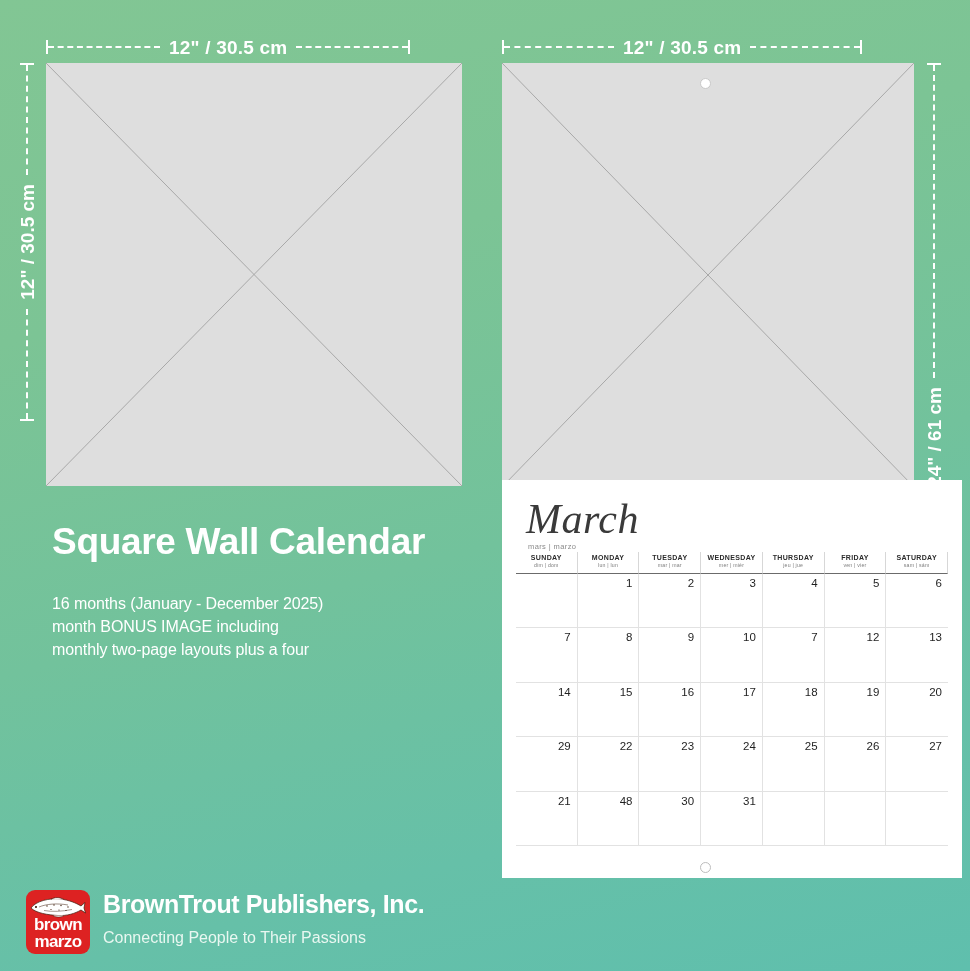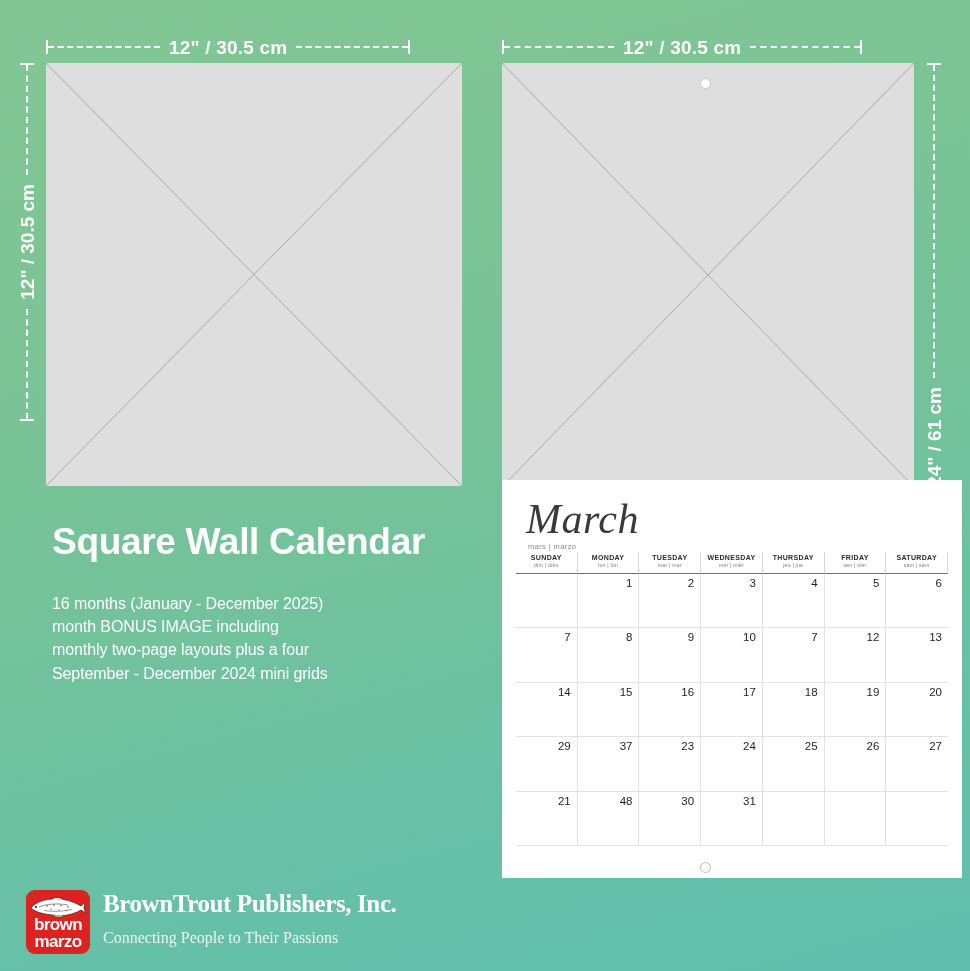--- a/index.html
+++ b/index.html
@@ -227,21 +227,20 @@
     color: #ffffff;
     font-size: 17px;
     font-weight: 700;
     text-align: center;
     line-height: 0.98;
     letter-spacing: -0.6px;
   }
   .footer-text {
     margin-left: 13px;
     padding-top: 1px;
-    font-family: Liberation Serif, serif;
   }
   .brand-name {
     color: #ffffff;
     font-size: 25px;
     font-weight: 700;
     letter-spacing: -0.4px;
     line-height: 1.05;
   }
   .brand-tag {
     color: #e9f7f1;
@@ -409,21 +408,21 @@
           <span class="daynum">19</span>
         </div>
       <div class="cal-cell">
           <span class="daynum">20</span>
         </div>
 
       <div class="cal-cell">
           <span class="daynum">29</span>
         </div>
       <div class="cal-cell">
-          <span class="daynum">37</span>
+          <span class="daynum">22</span>
         </div>
       <div class="cal-cell">
           <span class="daynum">23</span>
         </div>
       <div class="cal-cell">
           <span class="daynum">24</span>
         </div>
       <div class="cal-cell">
           <span class="daynum">25</span>
         </div>
@@ -459,21 +458,20 @@
 
     <div class="hole hole-outline" style="left:198px; top:382px; width:11px; height:11px;"></div>
   </div>
 
   <div class="headline" style="left:52px; top:523px;">Square Wall Calendar</div>
 
   <div class="subcopy" style="left:52px; top:592px; width:450px;">
     <div>16 months (January - December 2025)</div>
     <div>month BONUS IMAGE including</div>
     <div>monthly two-page layouts plus a four</div>
-    <div>September - December 2024 mini grids</div>
   </div>
 
   <div class="footer">
     <div class="logo">
       <svg class="logo-fish" viewBox="0 0 116 48">
         <path d="M4 26 C14 12, 40 6, 62 8 C80 10, 94 16, 104 22 L112 15 L110 26 L113 36 L104 30 C92 37, 76 42, 58 41 C38 40, 14 36, 4 26 Z" fill="#ffffff" stroke="#3a1a08" stroke-width="1.4"></path>
         <path d="M20 24 C34 18, 56 16, 78 20" stroke="#3a1a08" stroke-width="1" fill="none"></path>
         <path d="M30 31 C46 34, 66 33, 86 29" stroke="#3a1a08" stroke-width="0.9" fill="none"></path>
         <path d="M44 9 C50 4, 62 4, 70 9" fill="#ffffff" stroke="#3a1a08" stroke-width="1.2"></path>
         <path d="M48 41 C54 45, 64 45, 70 41" fill="#ffffff" stroke="#3a1a08" stroke-width="1.1"></path>

